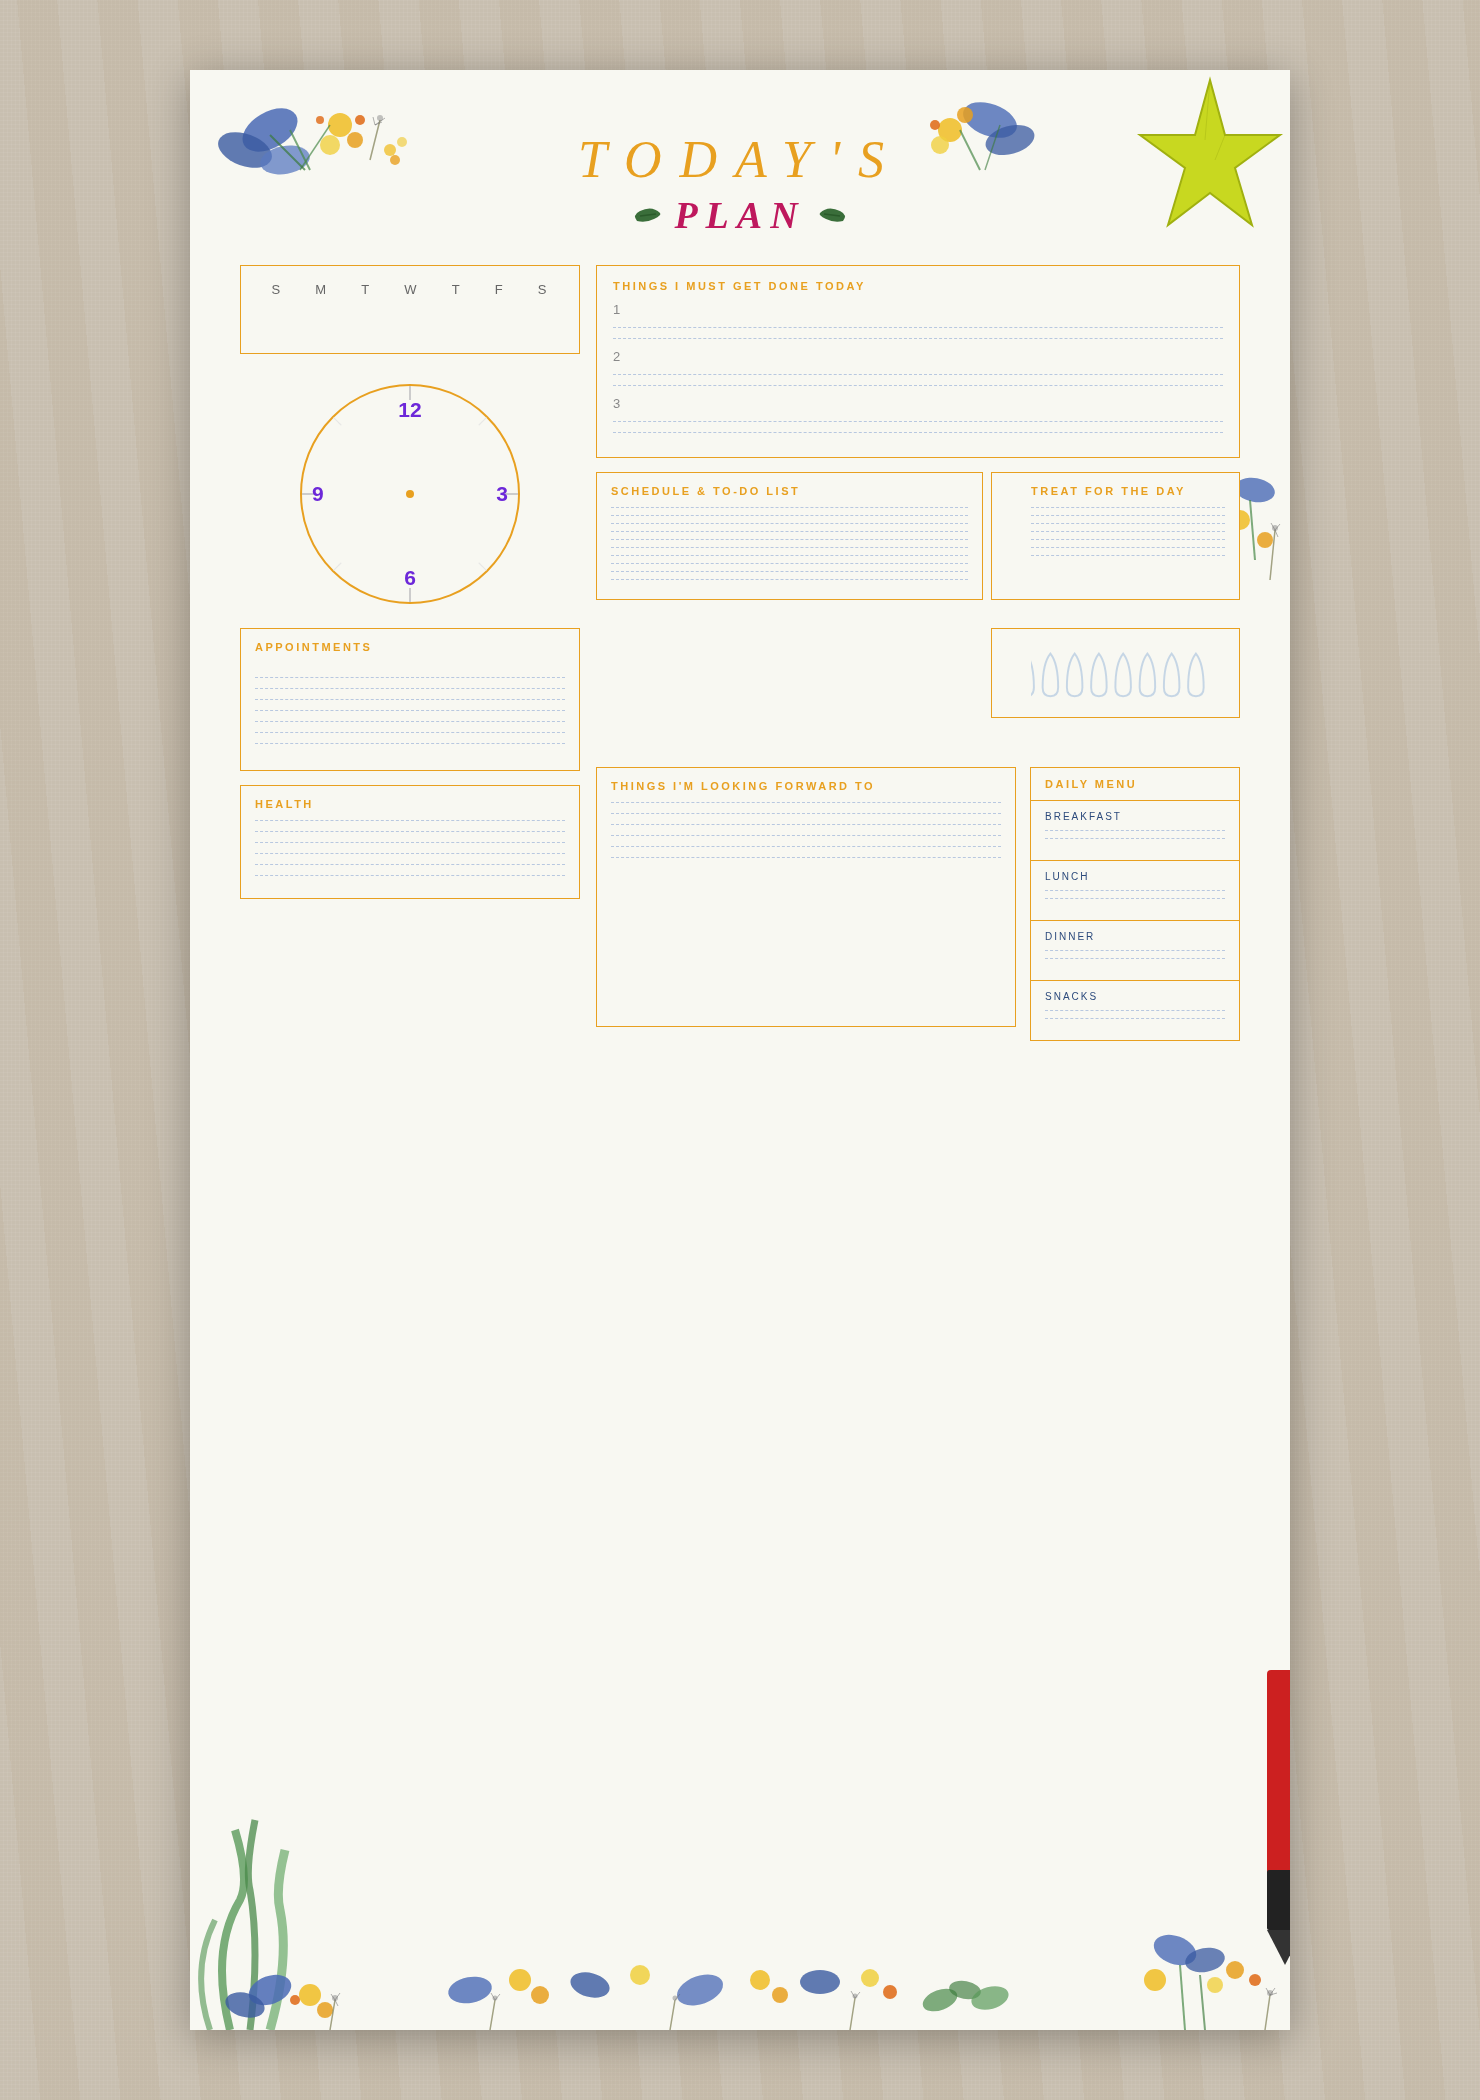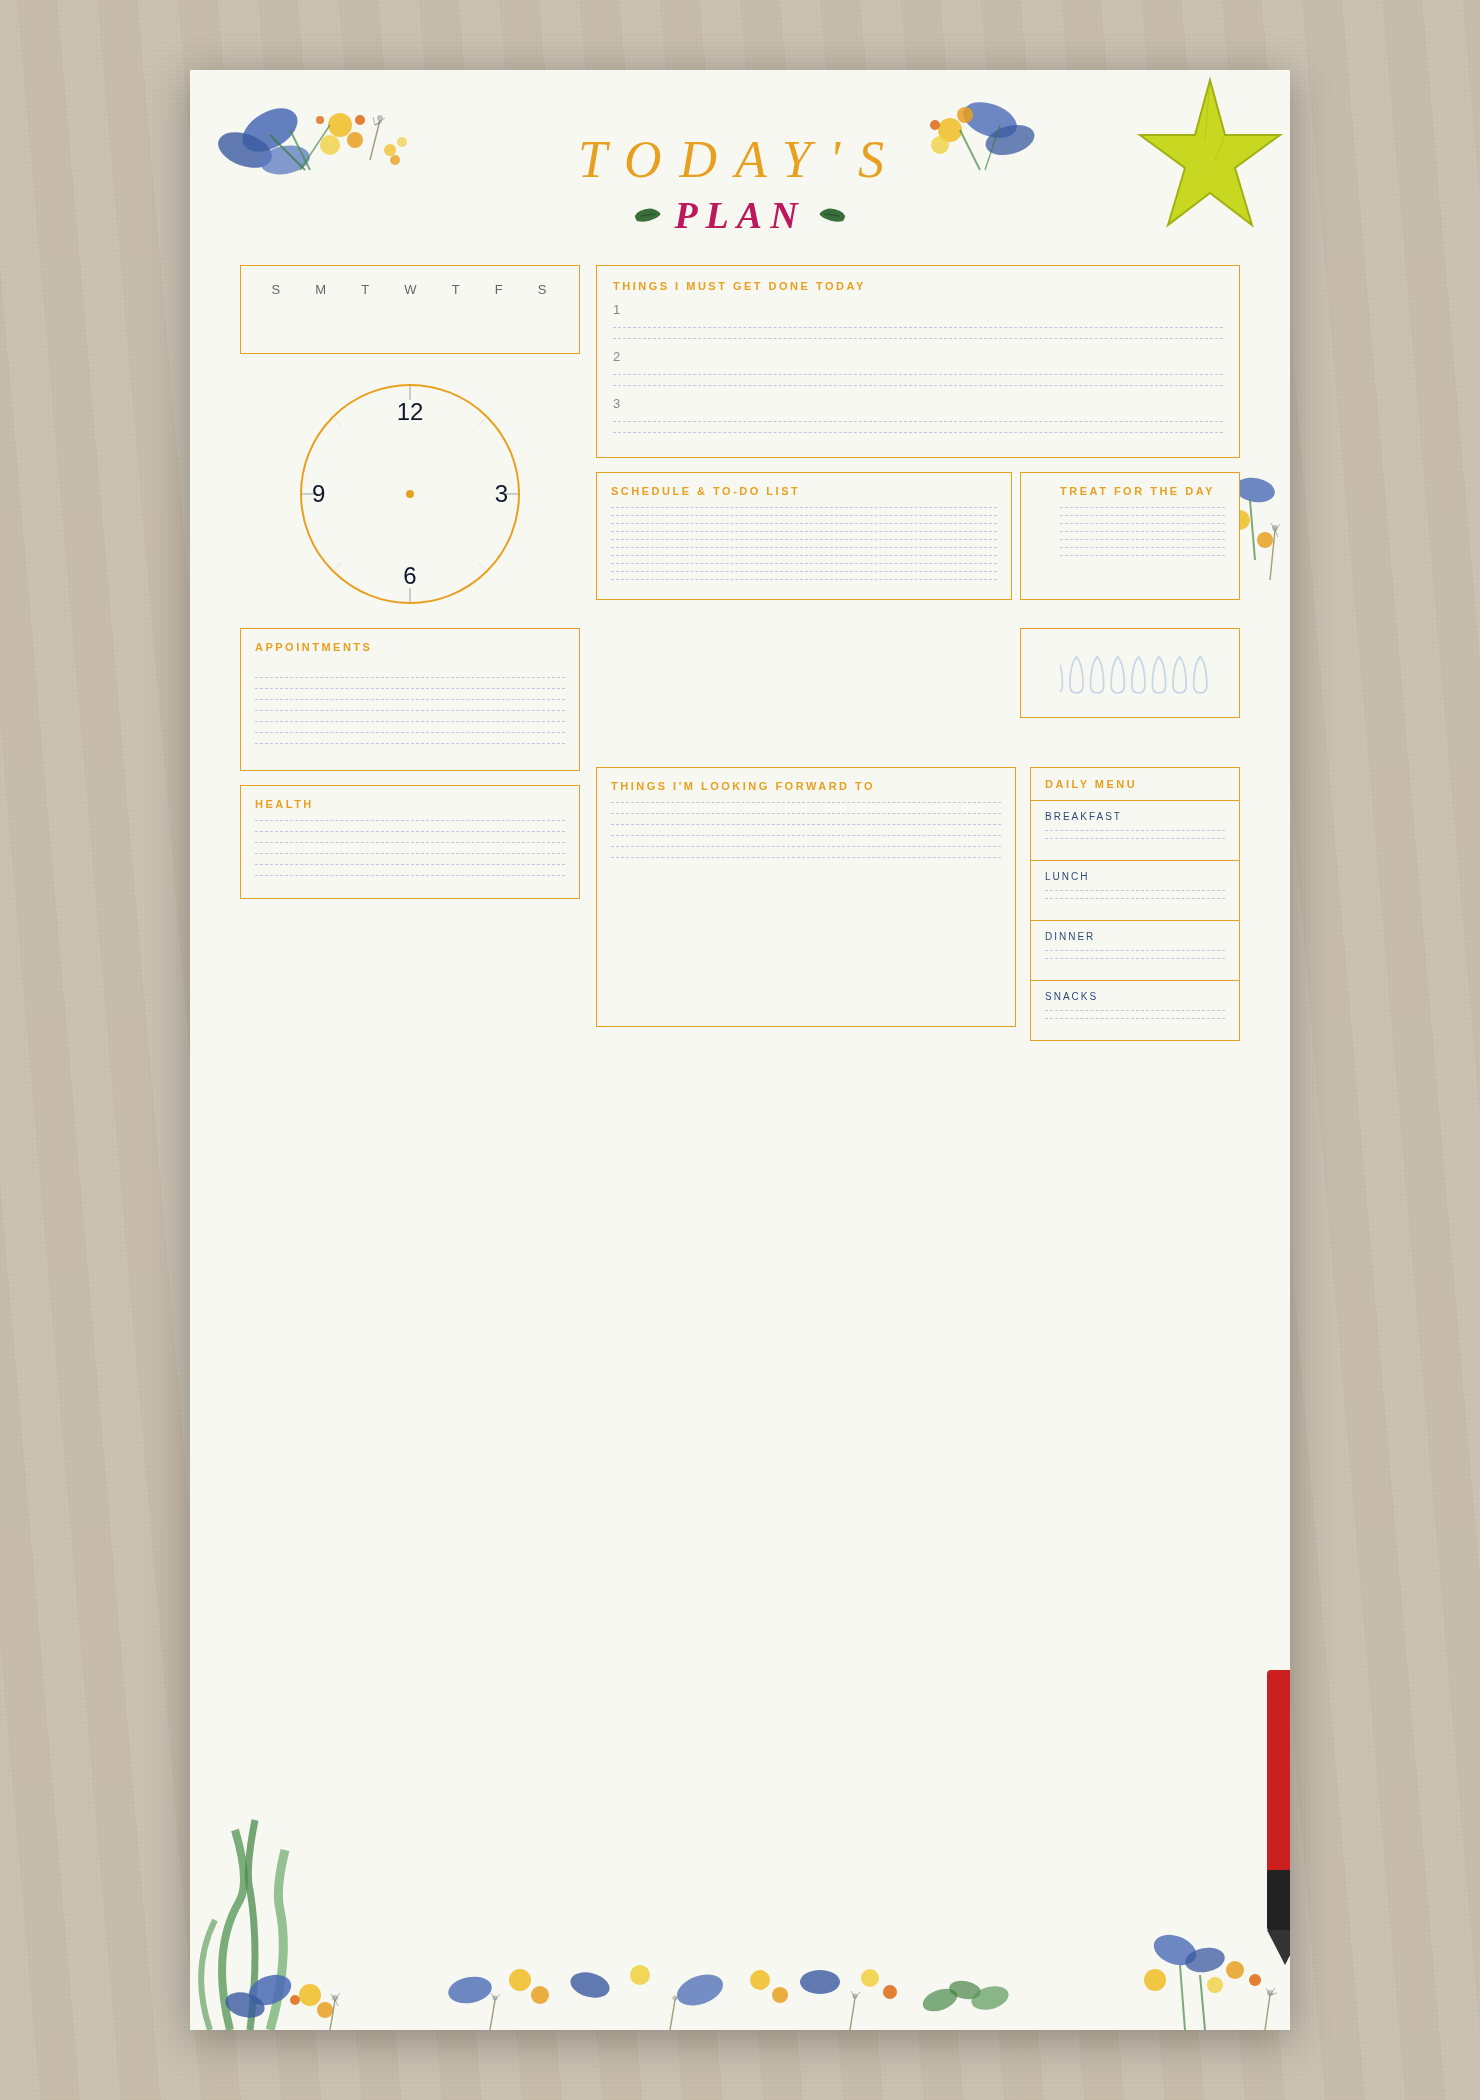--- a/index.html
+++ b/index.html
@@ -120,23 +120,23 @@
       width: 220px;
       height: 220px;
       border: 2px solid #e8a020;
       border-radius: 50%;
       position: relative;
       background: #f8f8f2;
     }
 
     .clock-number {
       position: absolute;
-      font-size: 24px;
-      color: #0f172a;
-      font-weight: 400;
+      font-size: 21px;
+      color: #6d28d9;
+      font-weight: 700;
     }
 
     .num-12 { top: 12px; left: 50%; transform: translateX(-50%); }
     .num-3 { right: 10px; top: 50%; transform: translateY(-50%); }
     .num-6 { bottom: 12px; left: 50%; transform: translateX(-50%); }
     .num-9 { left: 10px; top: 50%; transform: translateY(-50%); }
 
     .clock-line-v {
       position: absolute;
       width: 2px;
@@ -279,21 +279,21 @@
       display: flex;
       gap: 8px;
       margin-bottom: 14px;
     }
 
     .schedule-col {
       flex: 1;
     }
 
     .treat-col {
-      width: 220px;
+      width: 249px;
       flex-shrink: 0;
       padding-left: 39px;
     }
 
     
     .lower-content {
       display: flex;
       gap: 14px;
       margin-top: 21px;
     }

